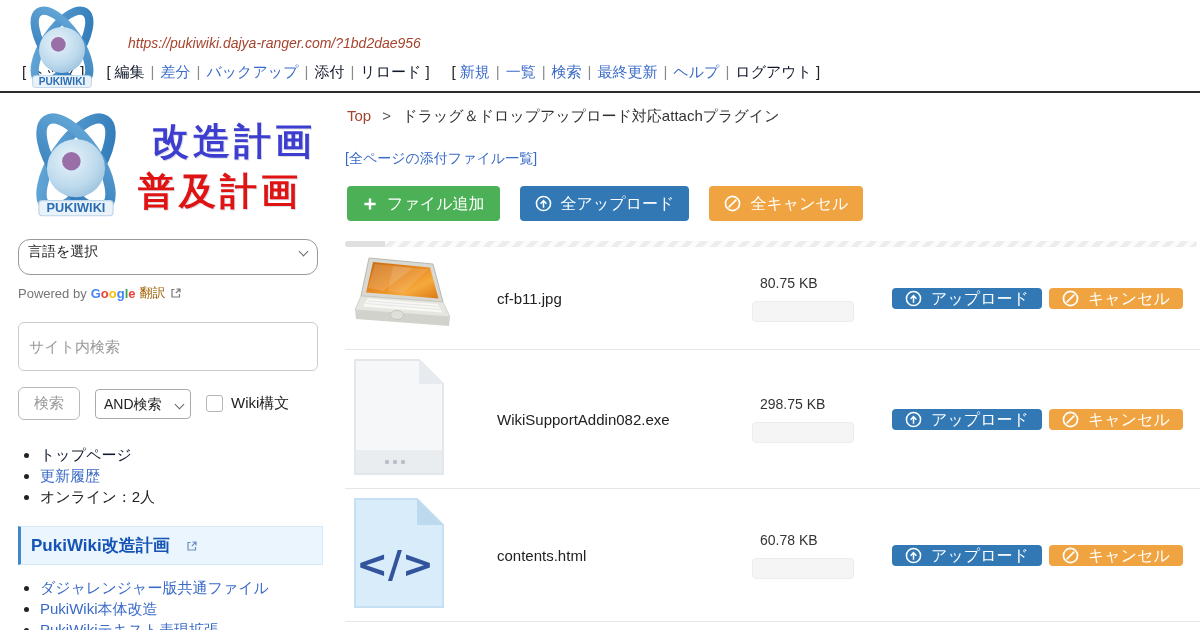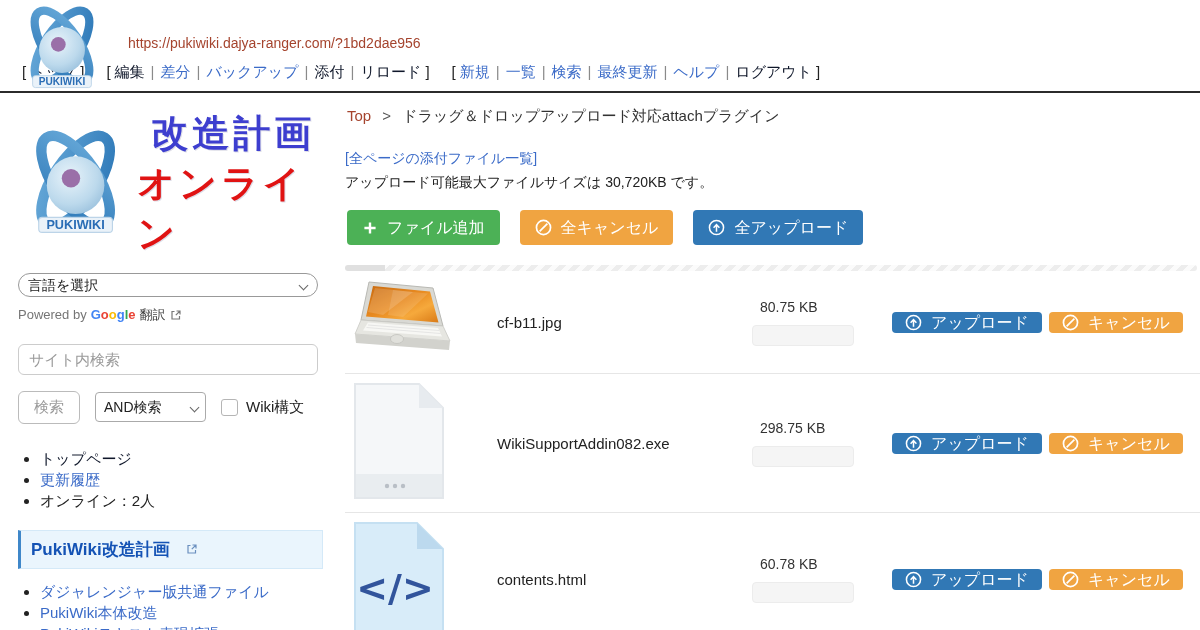--- a/index.html
+++ b/index.html
@@ -10,52 +10,52 @@
   }
   a { text-decoration:none; cursor:pointer; }
   .lnk-blue { color:#3b6bc8; }
   .lnk-red  { color:#0f172a; }
 
   
   .header { position:relative; padding-top:26px; border-bottom:2px solid #2b2b2b; }
   .header-logo { position:absolute; left:16px; top:4px; }
   .header-text { margin-left:128px; }
   .page-title { margin:0; font-size:29px; font-weight:bold; color:#2353c3; line-height:1.1; }
-  .page-url { margin-top:9px; font-size:14px; color:#a5442e; }
+  .page-url { margin-top:9px; font-size:14px; color:#a5442e;font-style:italic; }
   .nav-bar { margin:12px 0 9px 18px; font-size:15px; color:#333; }
   .nav-group { margin-right:14px; }
   .nav-bracket { color:#222; margin:0 4px; }
   .nav-sep { color:#8a8a8a; margin:0 6px; }
 
   
   .content { display:flex; }
   .sidebar { width:345px; padding:16px 0 0 18px; flex-shrink:0; }
   .main { flex:1; padding-top:14px; }
 
   
   .side-logo { display:flex; align-items:center; }
   .side-logo-texts { margin-left:4px; }
   .side-logo-line { font-size:37px; font-weight:800; letter-spacing:4px; line-height:1.35;
                     text-shadow:1px 1px 0 rgba(120,120,160,.25); }
   .side-logo-line.blue { color:#3d3ecf;margin-left:14px; }
   .side-logo-line.red { color:#e01313; }
-  .fake-select { position:relative; margin-top:14px; width:300px; height:24px; border:1px solid #999;
+  .fake-select { position:relative; margin-top:14px; width:300px; height:36px; border:1px solid #999;
                  border-radius:12px; font-size:14px; color:#222; padding:3px 24px 0 9px; background:#fff; }
   .fake-select .chev { right:10px; top:8px; }
   .chev { position:absolute; width:7px; height:7px; border-right:1.5px solid #666; border-bottom:1.5px solid #666;
           transform:rotate(45deg); }
   .powered { margin-top:9px; font-size:13px; color:#757575; display:flex; align-items:center; gap:4px; }
-  .powered .cn { color:#404040; }
-  .search-input { margin-top:20px; width:300px; height:31px; border:1px solid #ccc; border-radius:6px;
+  .powered .cn { color:#a16207; }
+  .search-input { margin-top:20px; width:300px; height:49px; border:1px solid #ccc; border-radius:6px;
                   font-size:15px; padding:0 10px; outline:none; font-family:inherit; color:#222; }
   .search-input::placeholder { color:#9a9a9a; }
   .search-controls { margin-top:16px; display:flex; align-items:center; gap:15px; }
   .search-btn { background:#fff; border:1px solid #bbb; border-radius:6px; color:#9a9a9a; font-size:15px;
                 padding:6px 15px; font-family:inherit; cursor:pointer; }
-  .and-select { position:relative; width:111px; height:30px; border:1px solid #aaa; border-radius:4px;
+  .and-select { position:relative; width:96px; height:30px; border:1px solid #aaa; border-radius:4px;
                 font-size:14px; color:#222; padding:6px 20px 0 8px; background:#fff; }
   .and-select .chev { right:7px; top:11px; }
   .wiki-check { display:flex; align-items:center; gap:8px; }
   .checkbox { width:17px; height:17px; border:1px solid #b5b5b5; border-radius:3px; background:#fff; }
   .wiki-label { font-size:15px; color:#222; }
   .side-list { margin:26px 0 0 0; padding-left:22px; font-size:15px; line-height:1.2; }
   .side-list li { margin-bottom:3px; }
   .side-list .plain { color:#222; }
   .section-head { margin-top:20px; margin-right:22px; background:#eaf5fd; border:1px solid #d4e9f8;
                   border-left:3px solid #3f87c9; padding:7px 10px; font-size:17px; font-weight:bold;
@@ -127,21 +127,21 @@
       <svg width="116" height="116" viewBox="0 0 100 98">
         <ellipse cx="50" cy="46" rx="45" ry="19" fill="none" stroke="url(#orb)" stroke-width="9" transform="rotate(-56 50 46)"></ellipse>
         <ellipse cx="50" cy="46" rx="45" ry="19" fill="none" stroke="url(#orb)" stroke-width="9" transform="rotate(56 50 46)"></ellipse>
         <circle cx="50" cy="50" r="25" fill="url(#sph)"></circle>
         <circle cx="46" cy="44" r="8" fill="#9a6fa8"></circle>
         <rect x="18" y="78" width="64" height="13" rx="3" fill="#eaf2f9" stroke="#bcd4e8"></rect>
         <text x="50" y="88" text-anchor="middle" font-size="11" font-weight="bold" fill="#2a6db5">PUKIWIKI</text>
       </svg>
       <div class="side-logo-texts">
         <div class="side-logo-line blue">改造計画</div>
-        <div class="side-logo-line red">オンライン</div>
+        <div class="side-logo-line red">普及計画</div>
       </div>
     </div>
 
     <div class="fake-select">
       <span>言語を選択</span>
       <span class="chev"></span>
     </div>
 
     <div class="powered">
       <span>Powered by</span>
@@ -190,42 +190,41 @@
 
   <div class="main">
 
     <div class="breadcrumb">
       <a class="crumb-root">Top</a>
       <span class="crumb-sep">&gt;</span>
       <span class="crumb-cur">ドラッグ＆ドロップアップロード対応attachプラグイン</span>
     </div>
 
     <a class="attach-list-link">[全ページの添付ファイル一覧]</a>
-    <div class="maxsize">アップロード可能最大ファイルサイズは 30,720KB です。</div>
 
     <div class="actions">
       <button class="btn btn-green">
         <svg width="16" height="16" viewBox="0 0 20 20">
           <path d="M10 3 V17 M3 10 H17" stroke="#fff" stroke-width="3" fill="none"></path>
         </svg>
         <span>ファイル追加</span>
+      </button>
+      <button class="btn btn-blue">
+        <svg width="17" height="17" viewBox="0 0 20 20">
+          <circle cx="10" cy="10" r="8.3" fill="none" stroke="#fff" stroke-width="1.8"></circle>
+          <path d="M10 15 V7.5 M6.6 10.4 L10 6.6 L13.4 10.4" stroke="#fff" stroke-width="1.8" fill="none"></path>
+        </svg>
+        <span>全アップロード</span>
       </button>
       <button class="btn btn-orange">
         <svg width="17" height="17" viewBox="0 0 20 20">
           <circle cx="10" cy="10" r="8.3" fill="none" stroke="#fff" stroke-width="2"></circle>
           <line x1="14.6" y1="5.4" x2="5.4" y2="14.6" stroke="#fff" stroke-width="2"></line>
         </svg>
         <span>全キャンセル</span>
-      </button>
-      <button class="btn btn-blue">
-        <svg width="17" height="17" viewBox="0 0 20 20">
-          <circle cx="10" cy="10" r="8.3" fill="none" stroke="#fff" stroke-width="1.8"></circle>
-          <path d="M10 15 V7.5 M6.6 10.4 L10 6.6 L13.4 10.4" stroke="#fff" stroke-width="1.8" fill="none"></path>
-        </svg>
-        <span>全アップロード</span>
       </button>
     </div>
 
     <div class="dropzone-border"></div>
 
     
     <div class="file-row" style="min-height:100px;">
       <div class="cell-icon">
         <svg width="100" height="82" viewBox="0 0 100 82">
           <defs>

